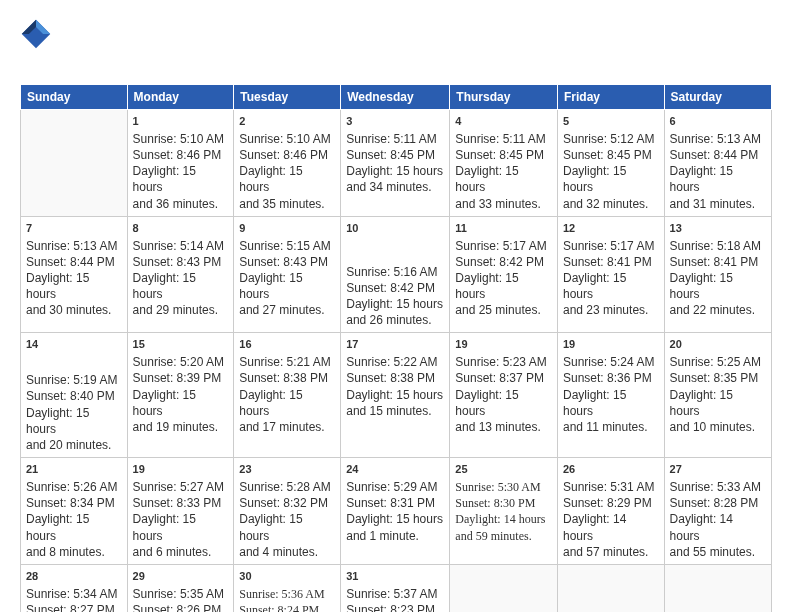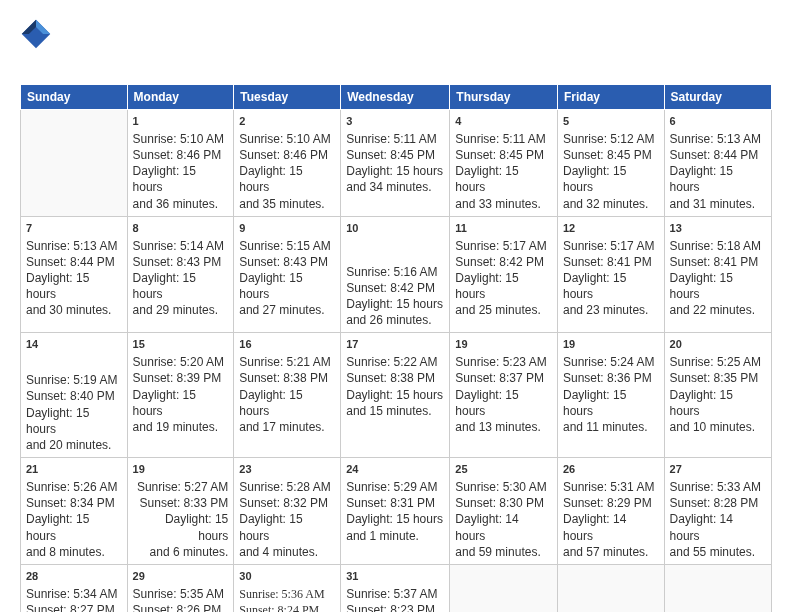--- a/index.html
+++ b/index.html
@@ -282,42 +282,42 @@
         <tr class="week-row">
           <td>
             <span class="day-num">21</span>
             <div class="day-info" style="white-space: pre-line;">Sunrise: 5:26 AM
 Sunset: 8:34 PM
 Daylight: 15 hours
 and 8 minutes.</div>
           </td>
           <td>
             <span class="day-num">19</span>
-            <div class="day-info" style="white-space: pre-line; text-align: right;">Sunrise: 5:27 AM
+            <div class="day-info" style="white-space: pre-line;">Sunrise: 5:27 AM
 Sunset: 8:33 PM
 Daylight: 15 hours
 and 6 minutes.</div>
           </td>
           <td>
             <span class="day-num">23</span>
             <div class="day-info" style="white-space: pre-line;">Sunrise: 5:28 AM
 Sunset: 8:32 PM
 Daylight: 15 hours
 and 4 minutes.</div>
           </td>
           <td>
             <span class="day-num">24</span>
             <div class="day-info" style="white-space: pre-line;">Sunrise: 5:29 AM
 Sunset: 8:31 PM
 Daylight: 15 hours
 and 1 minute.</div>
           </td>
           <td>
             <span class="day-num">25</span>
-            <div class="day-info" style="white-space: pre-line;">Sunrise: 5:30 AM
+            <div class="day-info" style="white-space: pre-line; font-family: Liberation Serif, serif;">Sunrise: 5:30 AM
 Sunset: 8:30 PM
 Daylight: 14 hours
 and 59 minutes.</div>
           </td>
           <td>
             <span class="day-num">26</span>
             <div class="day-info" style="white-space: pre-line;">Sunrise: 5:31 AM
 Sunset: 8:29 PM
 Daylight: 14 hours
 and 57 minutes.</div>

